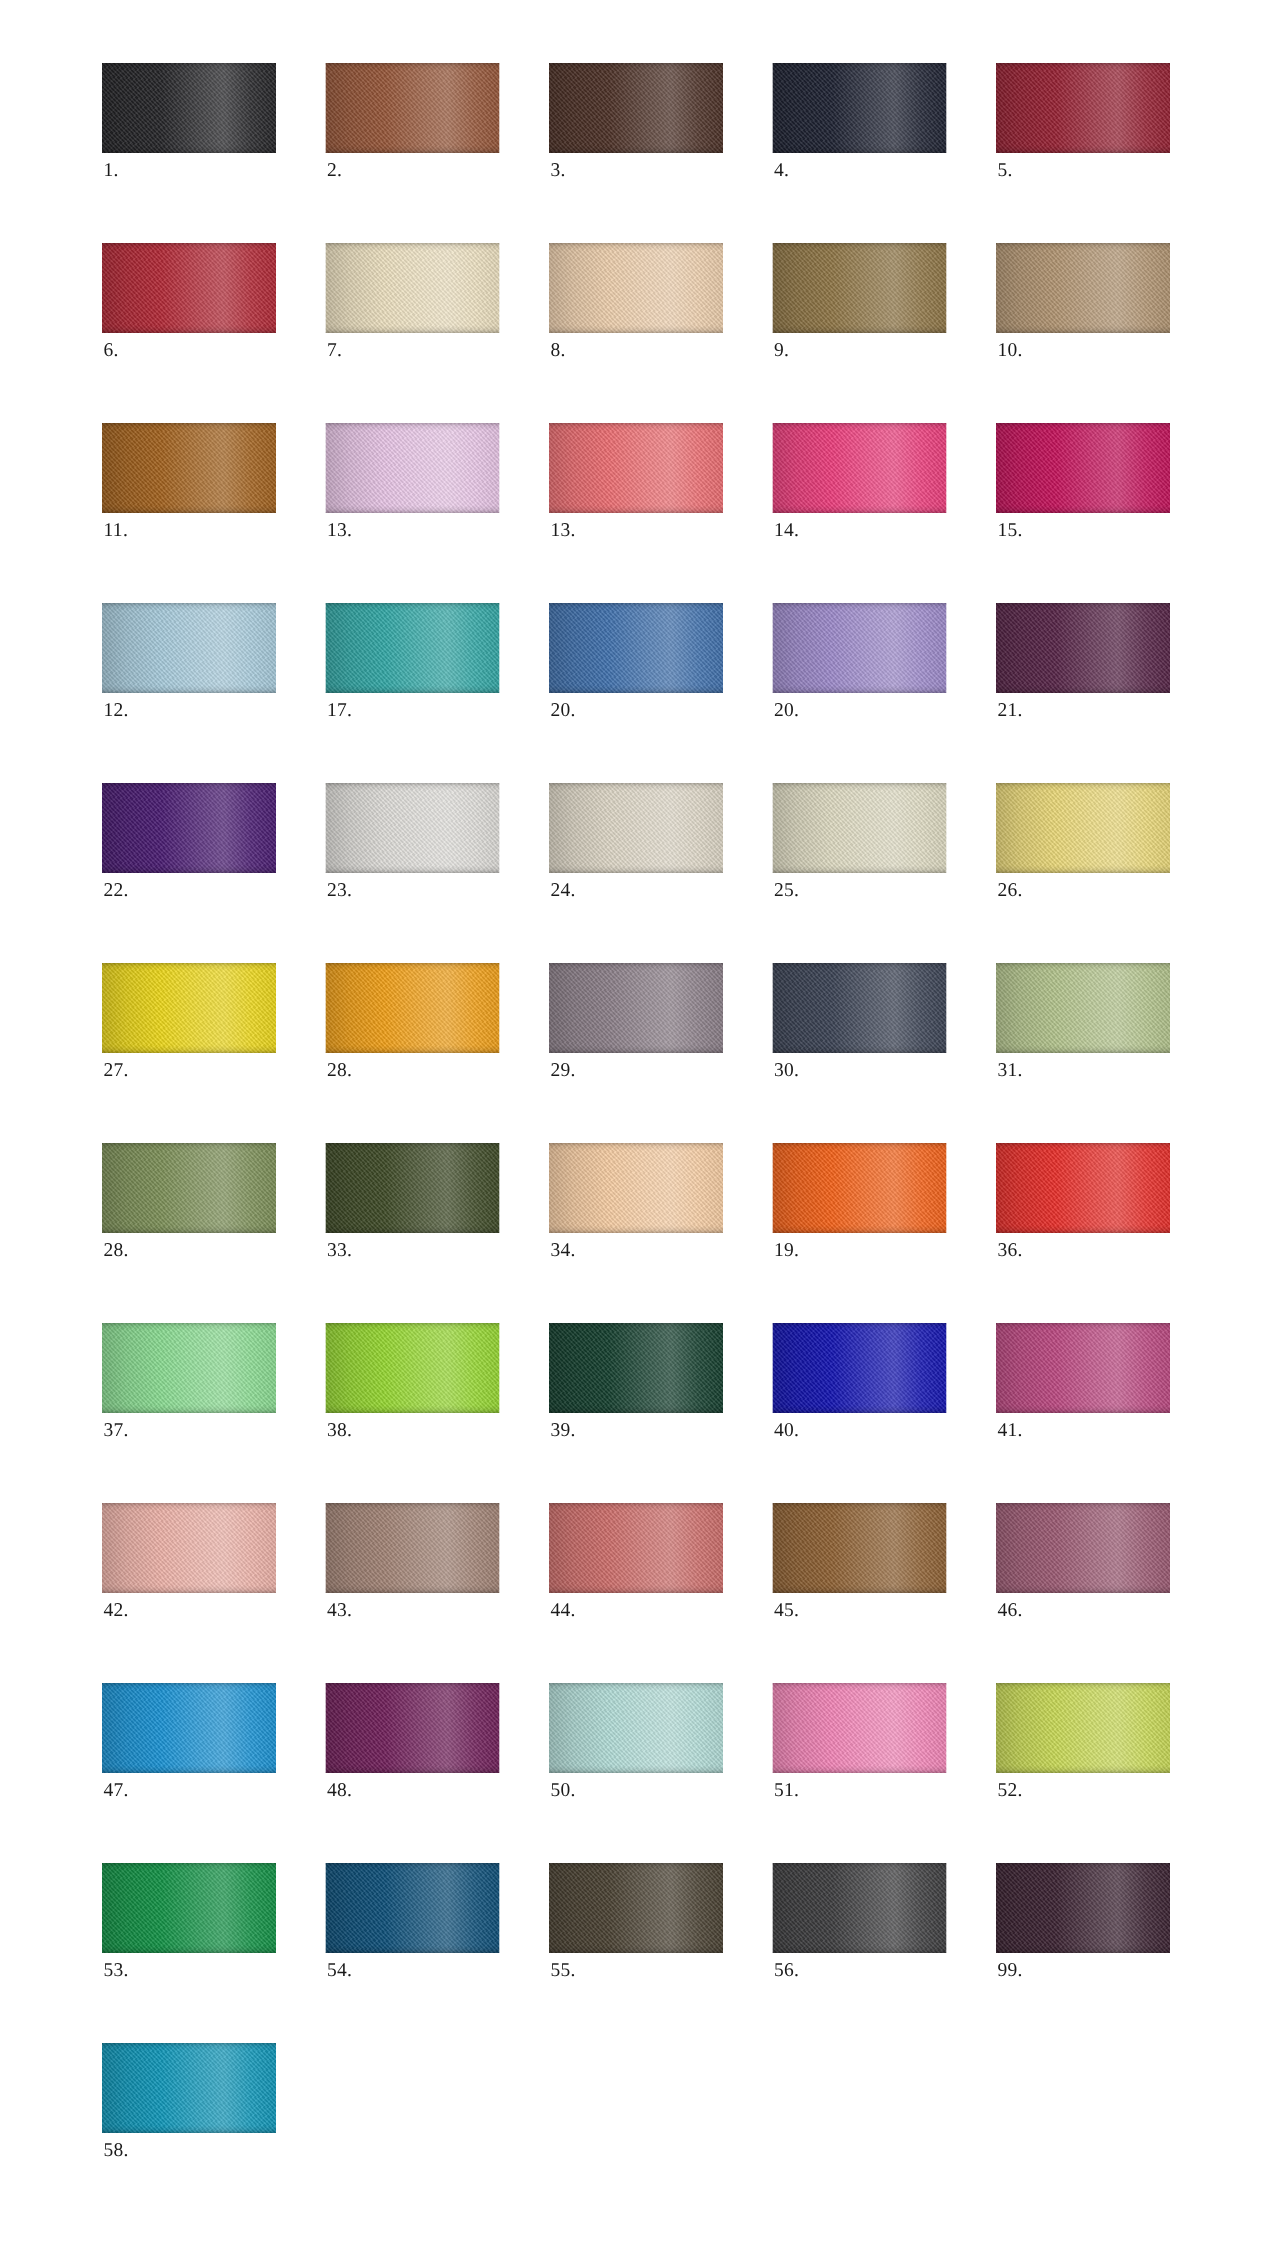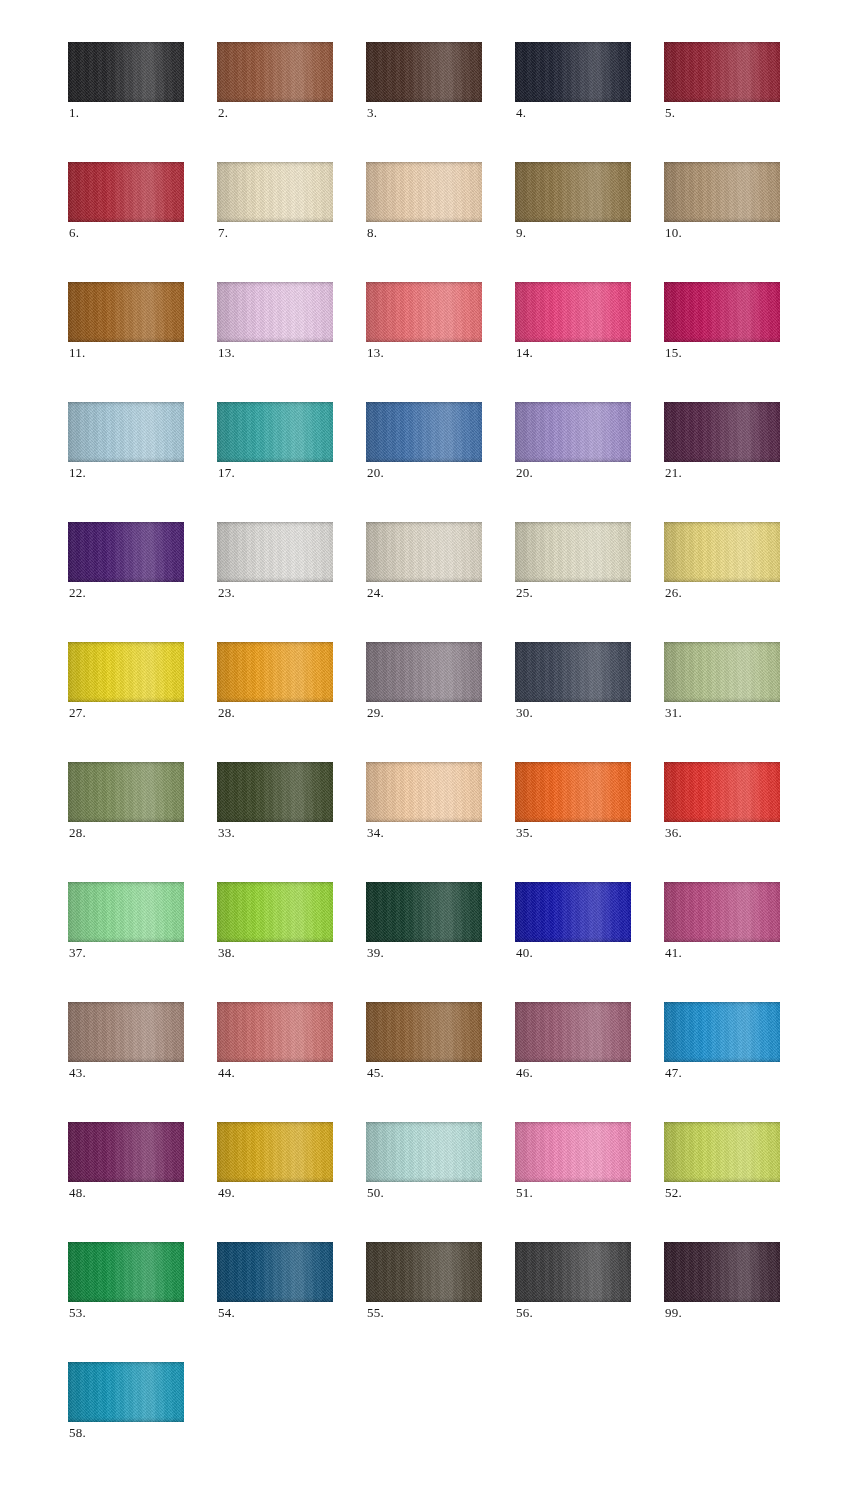--- a/index.html
+++ b/index.html
@@ -417,21 +417,21 @@
         </div>
         <div class="swatch-label">34.</div>
       </div>
       <div class="swatch-cell">
         <div class="swatch-chip">
           <div class="chip-base" style="background-color: rgb(244, 99, 27);"></div>
           <div class="chip-weave"></div>
           <div class="chip-sheen"></div>
           <div class="chip-edge"></div>
         </div>
-        <div class="swatch-label">35.</div>
+        <div class="swatch-label">19.</div>
       </div>
       <div class="swatch-cell">
         <div class="swatch-chip">
           <div class="chip-base" style="background-color: rgb(232, 48, 44);"></div>
           <div class="chip-weave"></div>
           <div class="chip-sheen"></div>
           <div class="chip-edge"></div>
         </div>
         <div class="swatch-label">36.</div>
       </div>
@@ -475,20 +475,29 @@
         <div class="swatch-chip">
           <div class="chip-base" style="background-color: rgb(188, 74, 130);"></div>
           <div class="chip-weave"></div>
           <div class="chip-sheen"></div>
           <div class="chip-edge"></div>
         </div>
         <div class="swatch-label">41.</div>
       </div>
       <div class="swatch-cell">
         <div class="swatch-chip">
+          <div class="chip-base" style="background-color: rgb(237, 179, 169);"></div>
+          <div class="chip-weave"></div>
+          <div class="chip-sheen"></div>
+          <div class="chip-edge"></div>
+        </div>
+        <div class="swatch-label">42.</div>
+      </div>
+      <div class="swatch-cell">
+        <div class="swatch-chip">
           <div class="chip-base" style="background-color: rgb(162, 132, 118);"></div>
           <div class="chip-weave"></div>
           <div class="chip-sheen"></div>
           <div class="chip-edge"></div>
         </div>
         <div class="swatch-label">43.</div>
       </div>
       <div class="swatch-cell">
         <div class="swatch-chip">
           <div class="chip-base" style="background-color: rgb(205, 111, 108);"></div>
@@ -526,29 +535,20 @@
         <div class="swatch-label">47.</div>
       </div>
       <div class="swatch-cell">
         <div class="swatch-chip">
           <div class="chip-base" style="background-color: rgb(113, 33, 91);"></div>
           <div class="chip-weave"></div>
           <div class="chip-sheen"></div>
           <div class="chip-edge"></div>
         </div>
         <div class="swatch-label">48.</div>
-      </div>
-      <div class="swatch-cell">
-        <div class="swatch-chip">
-          <div class="chip-base" style="background-color: rgb(217, 171, 24);"></div>
-          <div class="chip-weave"></div>
-          <div class="chip-sheen"></div>
-          <div class="chip-edge"></div>
-        </div>
-        <div class="swatch-label">49.</div>
       </div>
       <div class="swatch-cell">
         <div class="swatch-chip">
           <div class="chip-base" style="background-color: rgb(179, 220, 215);"></div>
           <div class="chip-weave"></div>
           <div class="chip-sheen"></div>
           <div class="chip-edge"></div>
         </div>
         <div class="swatch-label">50.</div>
       </div>

